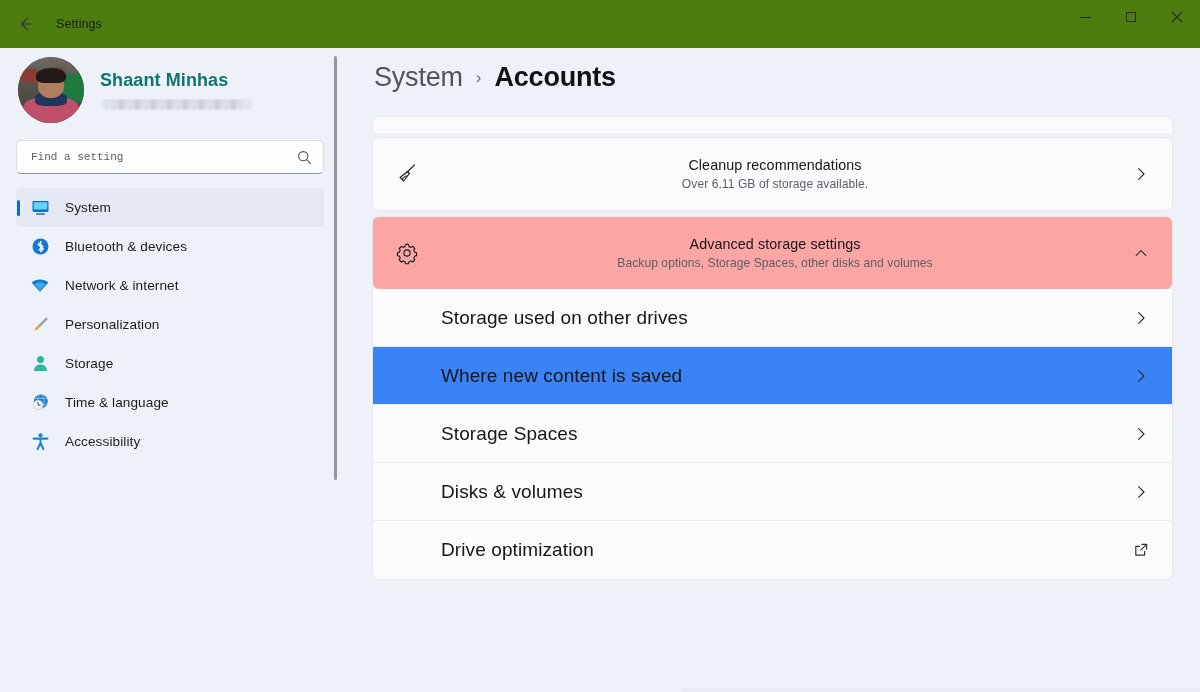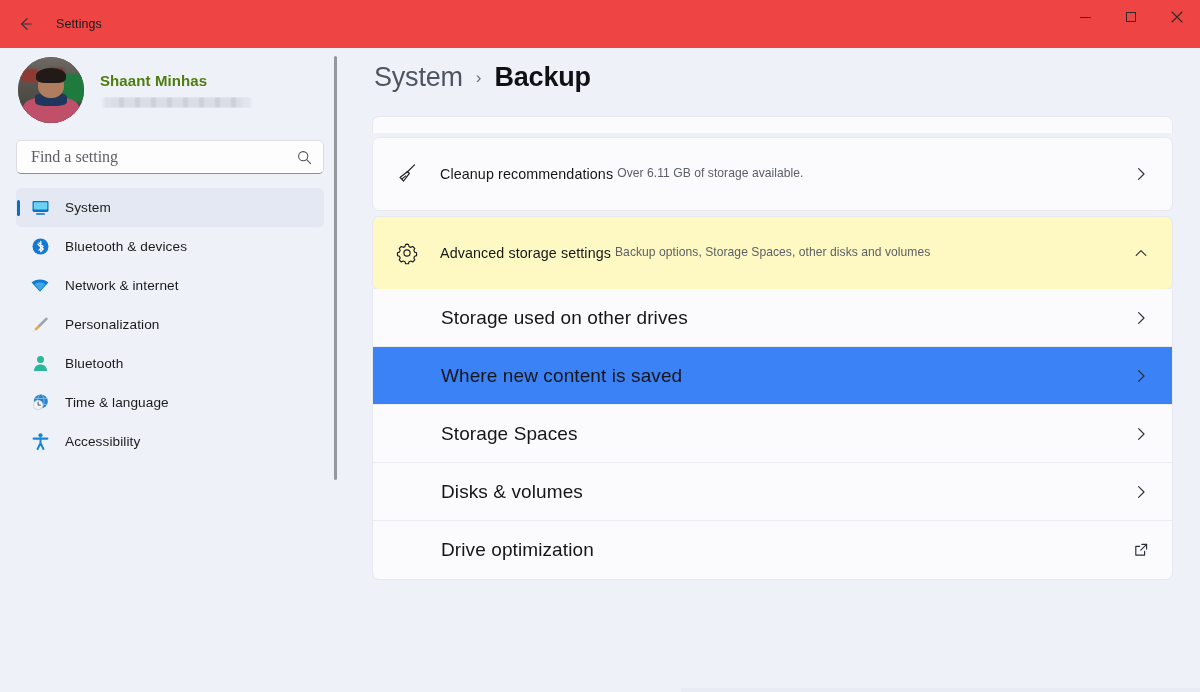--- a/index.html
+++ b/index.html
@@ -25,21 +25,21 @@
     display: flex;
     flex-direction: column;
   }
 
   
   .titlebar {
     height: 48px;
     flex: 0 0 48px;
     display: flex;
     align-items: center;
-    background: #ef4444;
+    background: #4d7c0f;
     position: relative;
     z-index: 5;
   }
   .back-btn {
     width: 34px; height: 34px;
     margin-left: 8px;
     display: flex; align-items: center; justify-content: center;
     border-radius: 5px;
     color: #30343c;
   }
@@ -117,21 +117,21 @@
   .avatar .face { position:absolute; left:30%; top:22%; width:40%; height:40%;
     background:#b07d5e; border-radius:50% 50% 45% 45%; }
   .avatar .hair { position:absolute; left:27%; top:16%; width:46%; height:24%;
     background:#211a16; border-radius:50% 50% 30% 30%; }
   .avatar .jacket { position:absolute; left:8%; bottom:0; width:84%; height:40%;
     background:#c0506a; border-radius:40% 40% 0 0; }
   .avatar .scarf { position:absolute; left:26%; bottom:26%; width:48%; height:20%;
     background:#20365c; border-radius:30%; }
 
   .acct-text { display: flex; flex-direction: column; gap: 8px; min-width: 0; }
-  .acct-name { font-size: 15px; font-weight: bold; color: #4d7c0f; letter-spacing: .1px; }
+  .acct-name { font-size: 18px; font-weight: bold; color: #0f766e; letter-spacing: .1px; }
   .acct-email-blur {
     width: 154px; height: 11px;
     border-radius: 3px;
     background: repeating-linear-gradient(90deg,
        rgba(150,155,165,.55) 0px, rgba(150,155,165,.55) 1.4px,
        rgba(150,155,165,.06) 1.4px, rgba(150,155,165,.06) 3.2px);
     filter: blur(1.1px);
     -webkit-mask-image: linear-gradient(90deg, transparent 0%, #000 8%, #000 90%, transparent 100%);
             mask-image: linear-gradient(90deg, transparent 0%, #000 8%, #000 90%, transparent 100%);
   }
@@ -144,22 +144,22 @@
     border: 1px solid #dbdde2;
     border-bottom: 1.6px solid #8b8f96;
     border-radius: 5px;
     display: flex;
     align-items: center;
     padding: 0 10px 0 14px;
   }
   .search-input {
     flex: 1 1 auto;
     border: none; outline: none; background: transparent;
-    font-family: Liberation Serif, serif;
-    font-size: 16px;
+    font-family: Liberation Mono, monospace;
+    font-size: 11px;
     color: #ef4444;
     min-width: 0;
   }
   .search-input::placeholder { color: #5c5f66; opacity: 1; }
   .search-icon { color: #4a4d53; display: flex; align-items: center; }
 
   .navlist {
     margin-top: 14px;
     padding-right: 12px;
   }
@@ -259,33 +259,33 @@
     align-items: center;
     min-height: 72px;
     padding: 0 18px 0 19px;
     gap: 18px;
   }
   .row-ico {
     width: 30px; flex: 0 0 30px;
     display: flex; align-items: center; justify-content: center;
     color: #1d1d1f;
   }
-  .row-text { flex: 1 1 auto; min-width: 0; display: flex; flex-direction: row; gap: 4px; }
+  .row-text { flex: 1 1 auto; min-width: 0; display: flex; flex-direction: column; gap: 4px; text-align: center; }
   .row-title { font-size: 14.3px; color: #161618; letter-spacing: .1px; }
   .row-sub { font-size: 12.1px; color: #5d6068; letter-spacing: .05px; }
   .row-chevron {
     width: 26px; flex: 0 0 26px;
     display: flex; align-items: center; justify-content: center;
     color: #2c2f35;
   }
 
   
   .group { margin-bottom: 5px; }
   .group-card {
-    background: #fef9c3;
+    background: #fca5a5;
     border: 1px solid #e6e8ee;
     border-radius: 7px;
     overflow: hidden;
   }
   .sub-list {
     background: #fbfbfd;
     border: 1px solid #e6e8ee;
     border-top: none;
     border-radius: 0 0 7px 7px;
     overflow: hidden;
@@ -430,21 +430,21 @@
         </div>
 
 
         <div class="nav-item">
           <span class="nav-ico">
             <svg width="19" height="19" viewBox="0 0 19 19">
               <circle cx="9.5" cy="5.6" r="3.5" fill="#2bb79a"></circle>
               <path d="M2.9 17 C3.3 12.6 6.1 10.6 9.5 10.6 C12.9 10.6 15.7 12.6 16.1 17 Z" fill="#2bb79a"></path>
             </svg>
           </span>
-          <span class="nav-label">Bluetooth</span>
+          <span class="nav-label">Storage</span>
         </div>
 
         <div class="nav-item">
           <span class="nav-ico">
             <svg width="19" height="19" viewBox="0 0 19 19">
               <circle cx="9.8" cy="8.4" r="7" fill="#2a81c9"></circle>
               <path d="M3.3 5.4 h13 M3.3 11.4 h13" stroke="#7fc0ea" stroke-width=".9"></path>
               <ellipse cx="9.8" cy="8.4" rx="3.2" ry="7" fill="none" stroke="#7fc0ea" stroke-width=".9"></ellipse>
               <circle cx="7.1" cy="12.1" r="5.1" fill="#cfd6de"></circle>
               <circle cx="7.1" cy="12.1" r="4.1" fill="#f2f4f7"></circle>
@@ -470,21 +470,21 @@
       </div>
 
       <div class="sb-scroll"></div>
     </div>
 
     <div class="main">
 
       <div class="breadcrumb">
         <span class="crumb-parent">System</span>
         <span class="crumb-sep">›</span>
-        <span class="crumb-current">Backup</span>
+        <span class="crumb-current">Accounts</span>
       </div>
 
       <div class="content">
 
         <div class="card partial-top"></div>
 
         <div class="card">
           <div class="row">
             <span class="row-ico">
               <svg width="26" height="26" viewBox="0 0 26 26" fill="none">

